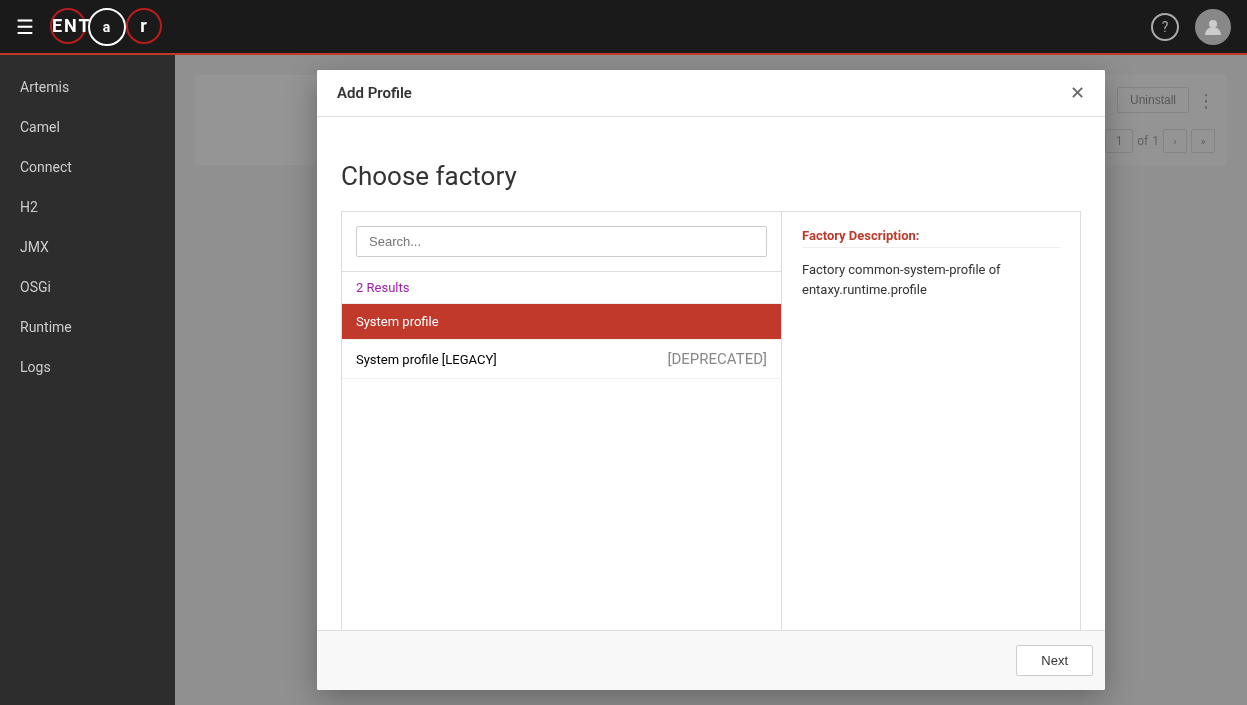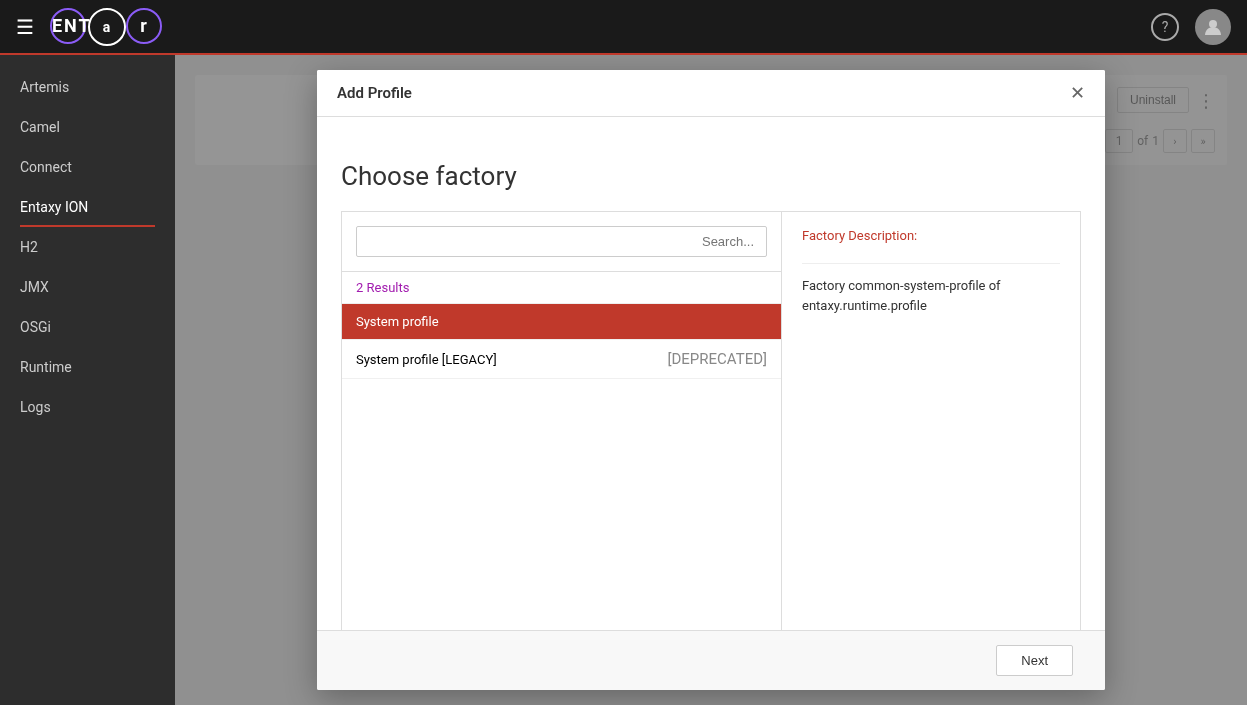--- a/index.html
+++ b/index.html
@@ -33,21 +33,21 @@
       cursor: pointer;
     }
     .logo {
       color: #fff;
       font-size: 22px;
       font-weight: bold;
       letter-spacing: 1px;
     }
     .logo span {
       display: inline-block;
-      border: 2px solid #8b5cf6;
+      border: 2px solid #b91c1c;
       border-radius: 50%;
       width: 36px;
       height: 36px;
       line-height: 32px;
       text-align: center;
       font-size: 14px;
     }
     .top-bar-right {
       display: flex;
       align-items: center;
@@ -204,21 +204,20 @@
       border-bottom: 1px solid #ddd;
     }
     .search-input {
       width: 100%;
       padding: 7px 12px;
       border: 1px solid #ccc;
       border-radius: 2px;
       font-size: 13px;
       color: #aaa;
       outline: none;
-      text-align: right;
     }
 
     .results-count {
       padding: 8px 14px;
       font-size: 13px;
       color: #a21caf;
       border-bottom: 1px solid #eee;
     }
 
     .factory-list {
@@ -256,35 +255,35 @@
     
     .factory-right {
       flex: 1;
       padding: 16px 20px;
       background: #fff;
     }
 
     .factory-desc-label {
       font-size: 13px;
       color: #c0392b;
-      font-weight: 400;
+      font-weight: 700;
       margin-bottom: 12px;
       border-bottom: 1px solid #eee;
-      padding-bottom: 20px;
+      padding-bottom: 4px;
     }
 
     .factory-desc-text {
       font-size: 13px;
       color: #333;
       line-height: 1.5;
     }
 
     
     .modal-footer {
-      padding: 14px 32px;
+      padding: 14px 12px;
       display: flex;
       justify-content: flex-end;
       border-top: 1px solid #ddd;
       background: #f8f8f8;
     }
 
     .btn-next {
       padding: 7px 24px;
       background: #fff;
       border: 1px solid #ccc;
@@ -366,21 +365,20 @@
     </div>
   </div>
 </div>
 
 <div class="main-layout">
 
   <div class="sidebar">
     <div class="sidebar-item">Artemis</div>
     <div class="sidebar-item">Camel</div>
     <div class="sidebar-item">Connect</div>
-    <div class="sidebar-item active">Entaxy ION</div>
     <div class="sidebar-item">H2</div>
     <div class="sidebar-item">JMX</div>
     <div class="sidebar-item">OSGi</div>
     <div class="sidebar-item">Runtime</div>
     <div class="sidebar-item">Logs</div>
   </div>
 
   <div class="content-area">
 
     <div class="bg-content">

